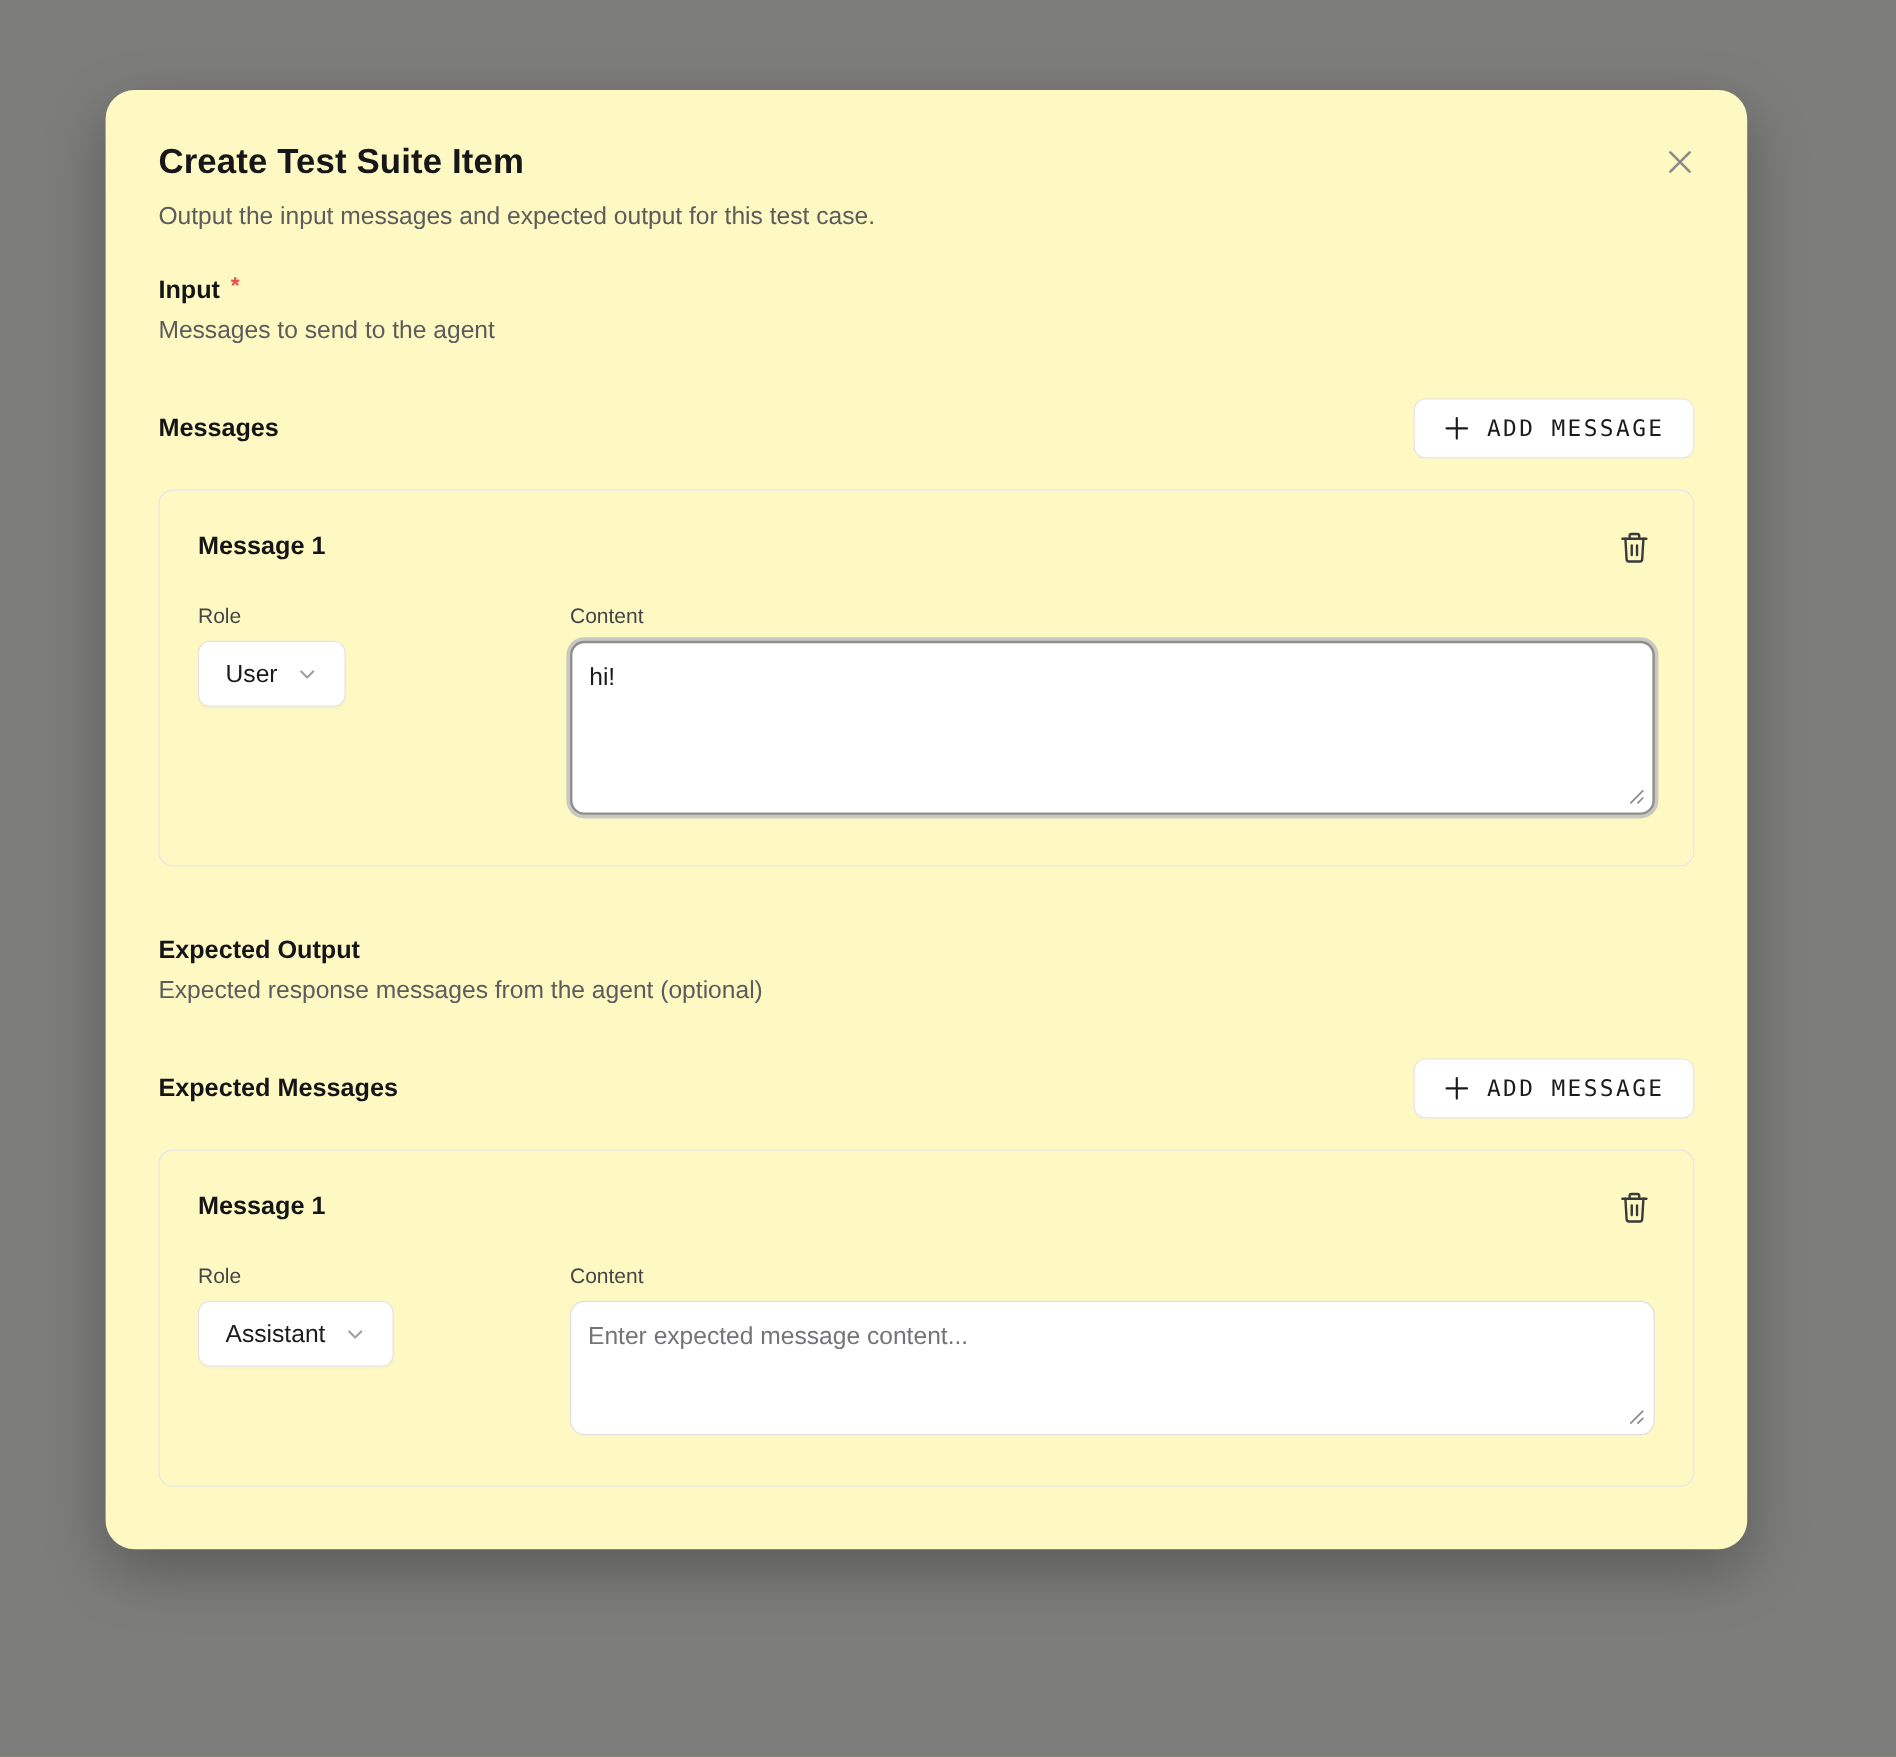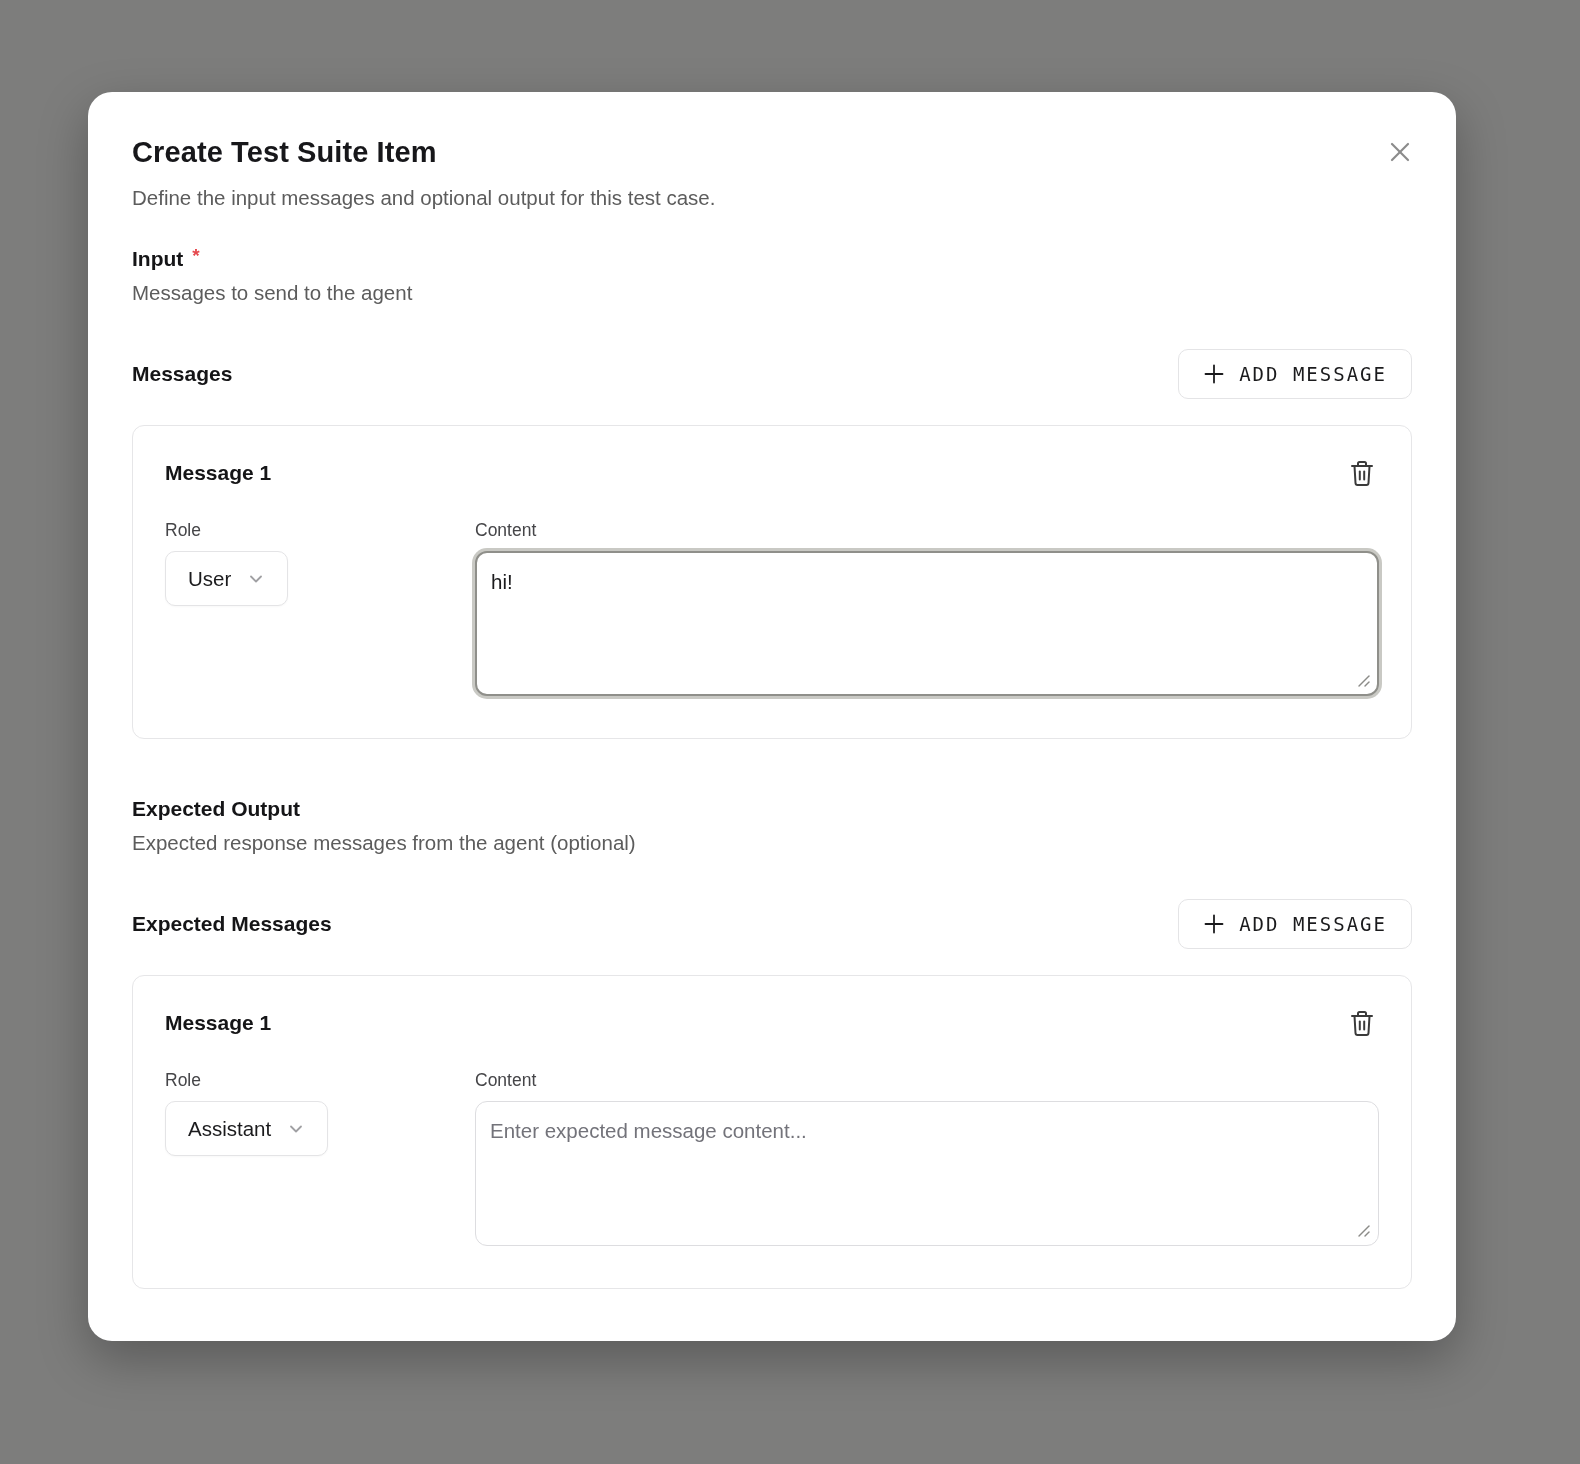--- a/index.html
+++ b/index.html
@@ -8,23 +8,23 @@
     font-family: "Liberation Sans", "DejaVu Sans", sans-serif;
     background: #7d7d7c;
     overflow: hidden;
   }
   .overlay {
     width: 1580px; height: 1464px;
     background: #7d7d7c;
   }
   .modal {
     position: absolute;
-    left: 88px; top: 92px;
+    left: 88px; top: 75px;
     width: 1368px;
-    background: #ffffff;
+    background: #fef9c3;
     border-radius: 24px;
     box-shadow: 0 18px 50px rgba(0,0,0,0.28);
     padding: 44px 44px 52px 44px;
   }
   .modal-header { position: relative; }
   .modal-title {
     font-size: 29px;
     font-weight: 600;
     color: #17171a;
     letter-spacing: 0.1px;
@@ -133,21 +133,21 @@
     outline: none;
     display: block;
   }
   textarea.content-area::placeholder { color: #73737a; }
   textarea.focused {
     height: 145px;
     border: 2px solid #8f8f8a;
     box-shadow: 0 0 0 3px #c9c9c4;
   }
   textarea.blurred {
-    height: 145px;
+    height: 112px;
     border: 1px solid #dddde0;
   }
   .resize-handle {
     position: absolute;
     right: 9px; bottom: 9px;
     pointer-events: none;
     color: #8b8b88;
   }
   .expected-block { margin-top: 58px; }
   .expected-title { font-size: 21px; font-weight: 600; color: #151517; }
@@ -193,21 +193,21 @@
       <button class="close-btn">
         <span style="display:flex;">
           <svg width="26" height="26" viewBox="0 0 26 26" fill="none" stroke="currentColor" stroke-width="2.2" stroke-linecap="round">
             <line x1="5" y1="5" x2="21" y2="21"></line>
               <line x1="21" y1="5" x2="5" y2="21"></line>
           </svg>
         </span>
       </button>
     </div>
 
-    <div class="modal-subtitle">Define the input messages and optional output for this test case.</div>
+    <div class="modal-subtitle">Output the input messages and expected output for this test case.</div>
 
     <div class="field-group-label">
       <span>Input</span>
       <span class="required-mark">*</span>
     </div>
     <div class="group-helper">Messages to send to the agent</div>
 
     <div class="section-row">
       <div class="section-label">Messages</div>
       <button class="add-message-btn">

